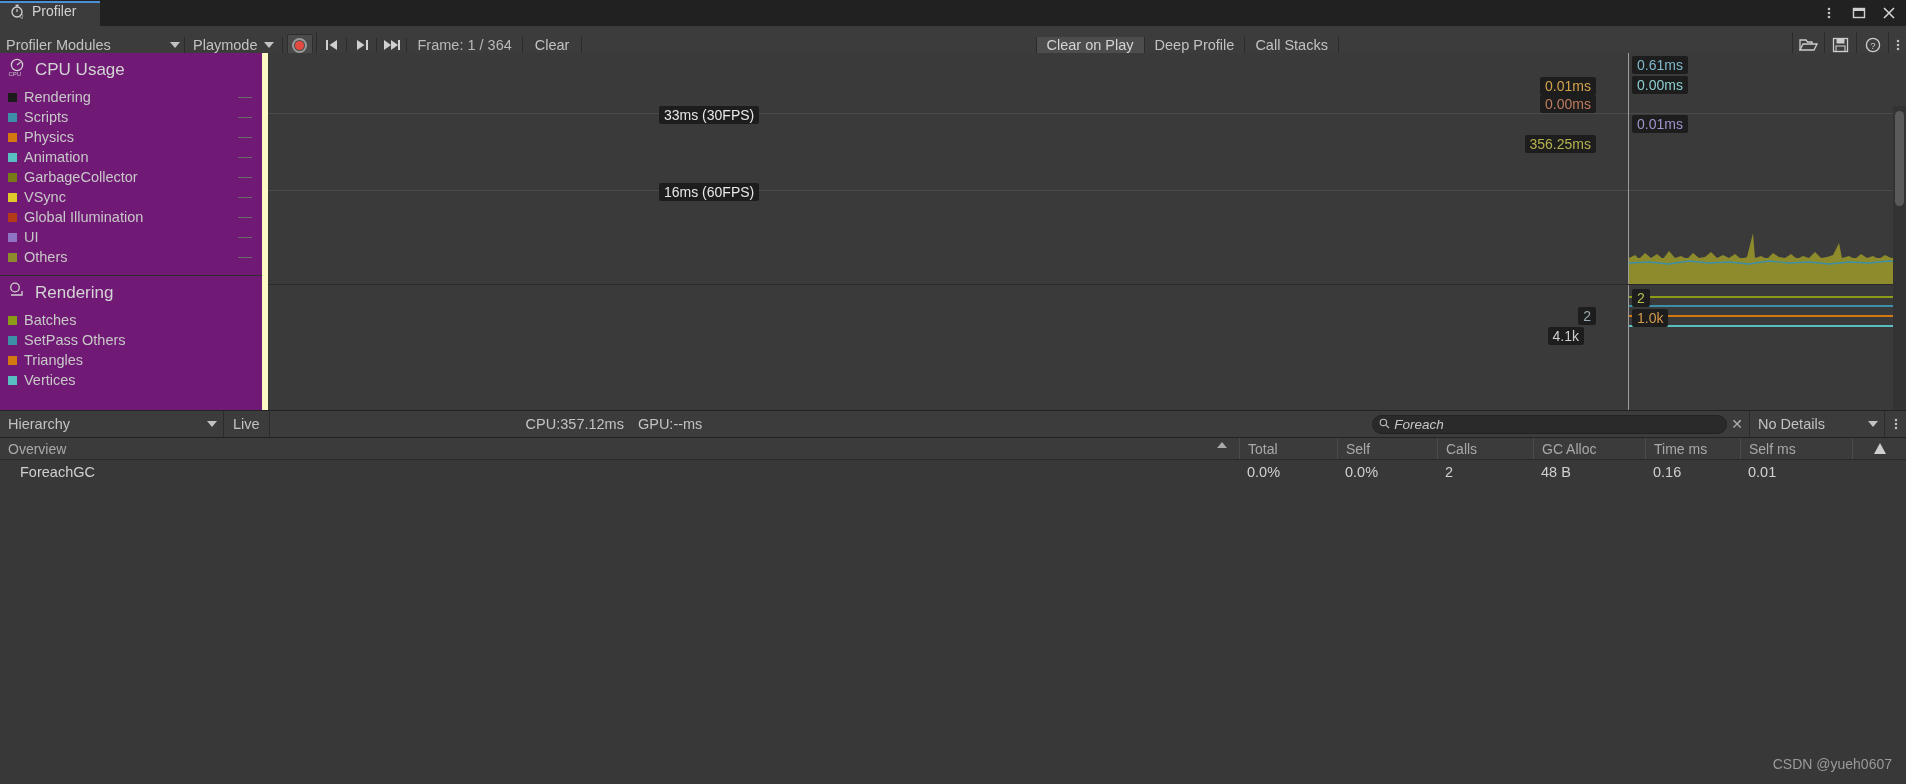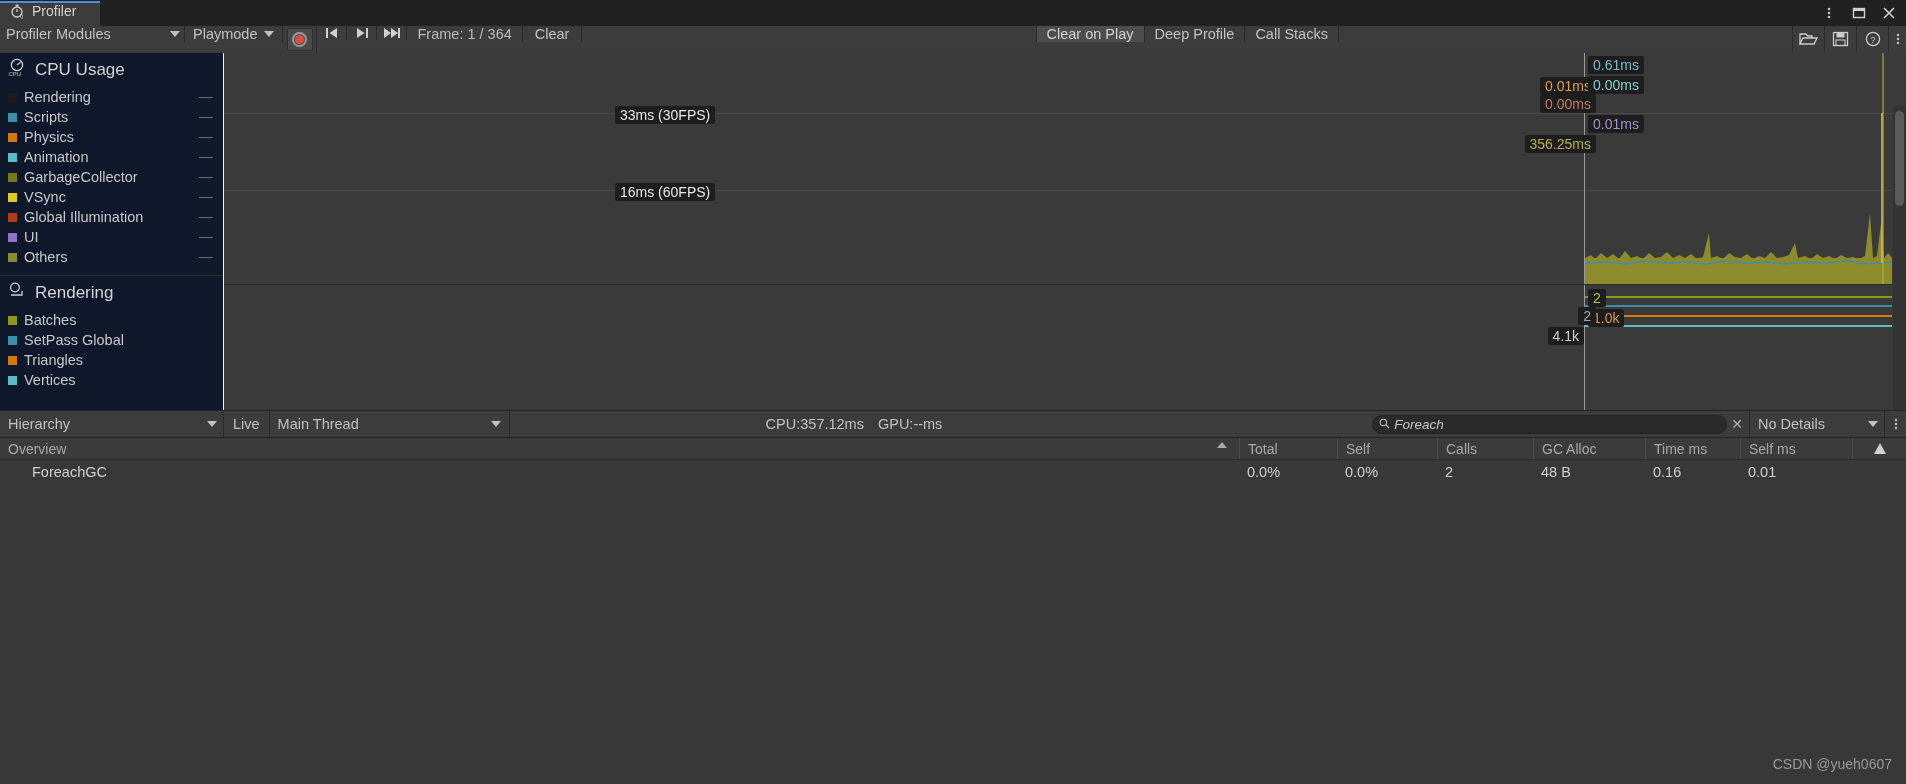--- a/index.html
+++ b/index.html
@@ -35,21 +35,21 @@
   }
   .tb-btn { width: 18px; height: 18px; position: relative; cursor: default;
             display: flex; align-items: center; justify-content: center;
             color: #c8c8c8; font-size: 15px; line-height: 1; }
 
   
   .toolbar {
     position: absolute; left: 0; top: 26px; width: 1906px; height: 39px;
     background: #3c3c3c;
     border-bottom: 1px solid #232323;
-    display: flex; align-items: flex-start;
+    display: flex; align-items: center;
     font-size: 14.5px;
   }
   .tb-item {
     display: flex; align-items: center; padding: 0 8px;
     color: #c2c2c2; white-space: nowrap;
   }
   .dropdown-modules {
     width: 185px; padding-left: 6px; padding-right: 4px;
     display: flex; align-items: center; justify-content: space-between;
     border-right: 1px solid #2b2b2b;
@@ -84,22 +84,22 @@
     border-right: 1px solid #2b2b2b; color: #c2c2c2;
   }
   .toolbar-right { display: flex; align-items: center; }
   .tr-ico { width: 32px; height: 26px; display: flex; align-items: center;
             justify-content: center; border-left: 1px solid #2b2b2b; color: #c9c9c9; }
 
   
   .body-wrap { position: absolute; left: 0; top: 53px; width: 1906px; height: 357px;
                background: #393939; display: flex; }
 
-  .sidebar { width: 224px; flex: none; background: #0f172a;
-             border-right: 1px solid #fef9c3; position: relative; }
+  .sidebar { width: 268px; flex: none; background: #701a75;
+             border-right: 6px solid #fef9c3; position: relative; }
   .module-group-head {
     display: flex; align-items: center; gap: 7px;
     padding: 5px 0 5px 8px; font-size: 17px; color: #d4d4d4;
   }
 
   .mod-row {
     display: flex; align-items: center; height: 20px; padding-left: 8px;
     font-size: 14.5px; color: #c8c8c8; position: relative;
   }
   .swatch { width: 9px; height: 9px; margin-right: 7px; flex: none; }
@@ -375,21 +375,21 @@
           </span>
           <span>Rendering</span>
         </div>
 
         <div class="mod-row">
           <span class="swatch" style="background:#8b9b16"></span>
           <span>Batches</span>
         </div>
         <div class="mod-row">
           <span class="swatch" style="background:#3d8fa8"></span>
-          <span>SetPass Global</span>
+          <span>SetPass Others</span>
         </div>
         <div class="mod-row">
           <span class="swatch" style="background:#d4790f"></span>
           <span>Triangles</span>
         </div>
         <div class="mod-row">
           <span class="swatch" style="background:#59bec1"></span>
           <span>Vertices</span>
         </div>
       </div>
@@ -443,24 +443,20 @@
       <div class="vscroll-arrow" style="bottom:0">▼</div>
     </div>
   </div>
 
   <div class="hier-toolbar">
     <div class="hier-dd">
       <span>Hierarchy</span>
       <span class="caret"></span>
     </div>
     <div class="live-btn">Live</div>
-    <div class="thread-dd">
-      <span>Main Thread</span>
-      <span class="caret"></span>
-    </div>
     <div class="cpu-gpu" style="margin-left:240px">
       <span>CPU:357.12ms</span>
       <span>GPU:--ms</span>
     </div>
     <div style="flex:1"></div>
     <div class="search-box">
       <span>
         <svg width="11" height="11" viewBox="0 0 11 11">
           <circle cx="4.4" cy="4.4" r="3.2" fill="none" stroke="#b8b8b8" stroke-width="1.1"></circle>
           <path d="M6.8 6.8 L10 10" stroke="#b8b8b8" stroke-width="1.2"></path>
@@ -507,21 +503,21 @@
         <span>Self ms</span>
       </div>
       <div class="th" style="width:54px;justify-content:center;padding-left:0">
         <svg width="14" height="13" viewBox="0 0 14 13">
           <path d="M7 1 L13 12 L1 12 Z" fill="#cfcfcf"></path>
         </svg>
       </div>
     </div>
 
     <div class="trow">
-      <div class="td" style="width:1239px;padding-left:32px">ForeachGC</div>
+      <div class="td" style="width:1239px;padding-left:20px">ForeachGC</div>
       <div class="td num" style="width:98px">0.0%</div>
       <div class="td num" style="width:100px">0.0%</div>
       <div class="td num" style="width:96px">2</div>
       <div class="td num" style="width:112px">48 B</div>
       <div class="td num" style="width:95px">0.16</div>
       <div class="td num" style="width:112px">0.01</div>
       <div class="td" style="width:54px"></div>
     </div>
   </div>
 

